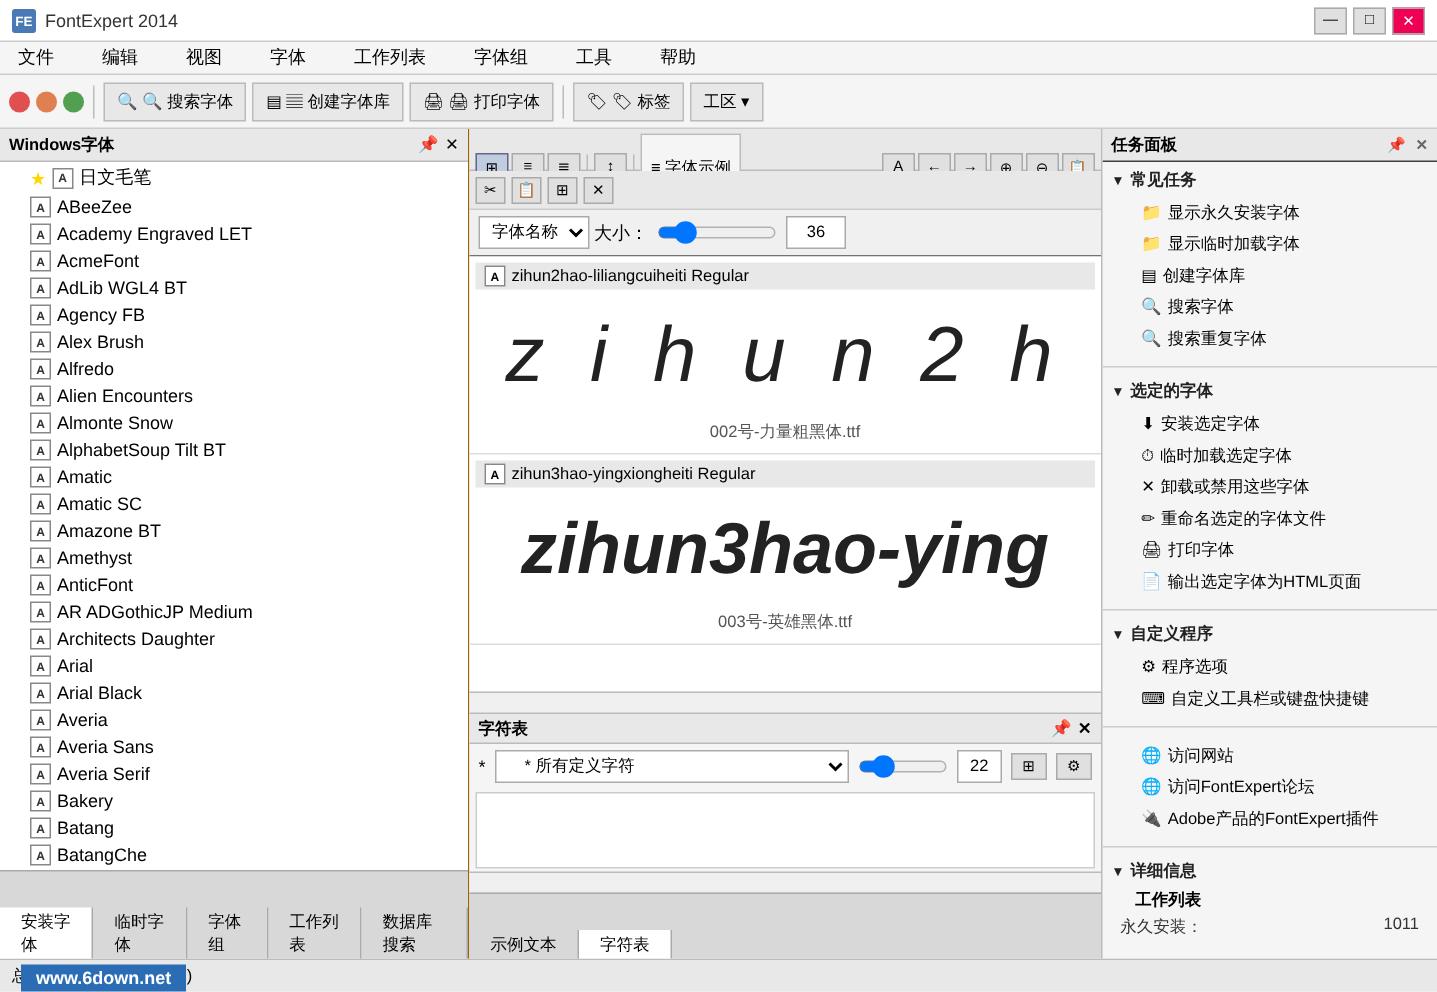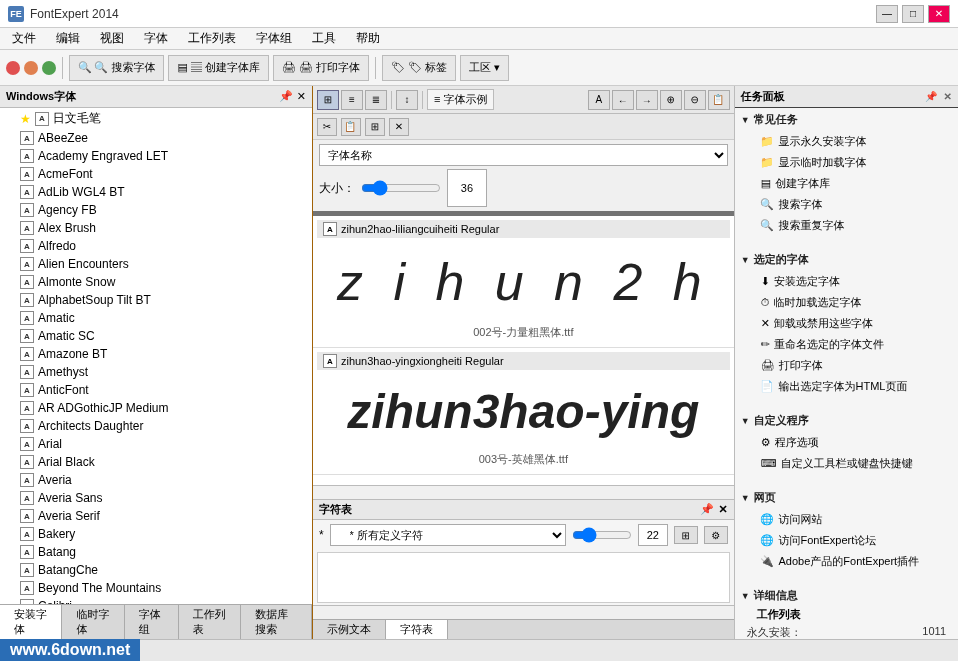--- a/index.html
+++ b/index.html
@@ -8,21 +8,21 @@
     
     .title-bar { background: #fff; display: flex; align-items: center; justify-content: space-between; padding: 4px 8px; border-bottom: 1px solid #ccc; height: 28px; }
     .title-bar-left { display: flex; align-items: center; gap: 6px; }
     .title-icon { width: 16px; height: 16px; background: #4a7ab5; border-radius: 2px; display: flex; align-items: center; justify-content: center; color: white; font-size: 9px; font-weight: bold; }
     .title-text { font-size: 12px; color: #333; }
     .title-controls { display: flex; gap: 4px; }
     .title-btn { width: 22px; height: 18px; background: #e0e0e0; border: 1px solid #aaa; cursor: pointer; font-size: 10px; display: flex; align-items: center; justify-content: center; }
     .title-btn.close { background: #e05; color: white; }
     
     
-    .menu-bar { background: #f5f5f5; display: flex; align-items: center; gap: 4px; padding: 2px 4px; border-bottom: 1px solid #ccc; height: 22px; }
+    .menu-bar { background: #f5f5f5; display: flex; align-items: center; gap: 16px; padding: 2px 4px; border-bottom: 1px solid #ccc; height: 22px; }
     .menu-item { padding: 2px 8px; cursor: pointer; font-size: 12px; }
     
     
     .toolbar { background: #f5f5f5; display: flex; align-items: center; gap: 4px; padding: 3px 6px; border-bottom: 1px solid #ccc; height: 36px; }
     .toolbar-btn { padding: 2px 8px; background: #e8e8e8; border: 1px solid #bbb; cursor: pointer; font-size: 11px; display: flex; align-items: center; gap: 3px; height: 26px; }
     .toolbar-separator { width: 1px; height: 22px; background: #bbb; margin: 0 2px; }
     
     
     .main-layout { display: flex; height: calc(661px - 28px - 22px - 36px - 22px); }
     
@@ -37,74 +37,74 @@
     .star-icon { color: gold; font-size: 12px; }
     
     
     .center-panel { flex: 1; display: flex; flex-direction: column; background: #f0f0f0; }
     
     
     .preview-toolbar { background: #e8e8e8; border-bottom: 1px solid #bbb; display: flex; align-items: center; gap: 2px; padding: 3px 4px; height: 28px; flex-wrap: wrap; }
     .preview-toolbar-btn { width: 22px; height: 20px; background: #e0e0e0; border: 1px solid #aaa; cursor: pointer; font-size: 10px; display: flex; align-items: center; justify-content: center; }
     .preview-toolbar-btn.active { background: #c0cce0; border: 1px solid #668; }
     .preview-toolbar-separator { width: 1px; height: 18px; background: #bbb; margin: 0 2px; }
-    .preview-toolbar-label { font-size: 11px; padding: 2px 6px; background: #f5f5f5; border: 1px solid #bbb; }
+    .preview-toolbar-label { font-size: 11px; padding: 14px 6px; background: #f5f5f5; border: 1px solid #bbb; }
     
     
     .edit-toolbar { background: #e8e8e8; border-bottom: 1px solid #ccc; display: flex; align-items: center; gap: 4px; padding: 2px 4px; height: 26px; }
     .edit-btn { width: 20px; height: 18px; background: #e0e0e0; border: 1px solid #aaa; cursor: pointer; font-size: 10px; display: flex; align-items: center; justify-content: center; }
     .preview-item { border-bottom: 1px solid #ddd; padding: 4px; }
     .preview-item-header { background: #e8e8e8; padding: 2px 6px; font-size: 11px; display: flex; align-items: center; gap: 4px; margin-bottom: 4px; }
     .preview-item-header-icon { width: 14px; height: 14px; border: 1px solid #888; background: #fff; font-size: 8px; display: inline-flex; align-items: center; justify-content: center; font-weight: bold; }
     .preview-text { font-size: 48px; padding: 10px 20px; color: #222; overflow: hidden; white-space: nowrap; }
     .preview-text.font1 { font-style: italic; font-weight: 300; }
     .preview-text.font2 { font-weight: 900; font-style: italic; }
     .preview-caption { font-size: 11px; color: #555; text-align: center; padding: 3px; }
     .font-name-select { flex: 1; height: 22px; border: 1px solid #aaa; font-size: 11px; padding: 0 4px; background: white; }
     .font-size-slider { width: 80px; }
-    .font-size-input { width: 40px; height: 38px; border: 1px solid #aaa; text-align: center; font-size: 11px; }
+    .font-size-input { width: 40px; height: 22px; border: 1px solid #aaa; text-align: center; font-size: 11px; }
     .char-select { height: 22px; border: 1px solid #aaa; font-size: 11px; padding: 0 15px; background: white; flex: 1; }
     .char-size-slider { width: 60px; }
     .char-size-input { width: 30px; height: 22px; border: 1px solid #aaa; text-align: center; font-size: 11px; }
     
     
     .right-panel { width: 240px; border-left: 1px solid #bbb; background: #f5f5f5; display: flex; flex-direction: column; overflow-y: auto; }
     .right-panel-header { background: #e8e8e8; border-bottom: 1px solid #404040; padding: 3px 6px; display: flex; justify-content: space-between; align-items: center; height: 22px; font-size: 11px; font-weight: bold; }
     .right-section { padding: 4px 6px; }
     .right-section-title { font-size: 11px; font-weight: bold; color: #222; margin-bottom: 4px; display: flex; align-items: center; gap: 4px; cursor: pointer; }
     .right-section-title::before { content: '▼'; font-size: 9px; }
     .right-section-item { padding: 3px 4px 3px 20px; font-size: 11px; cursor: pointer; display: flex; align-items: center; gap: 4px; }
     .right-divider { height: 1px; background: #ccc; margin: 4px 0; }
     .right-info-row { display: flex; justify-content: space-between; padding: 1px 6px; font-size: 11px; }
     .right-info-label { color: #333; }
     .right-info-value { color: #333; }
     
     
     .status-bar { background: #e8e8e8; border-top: 1px solid #bbb; height: 22px; display: flex; align-items: center; justify-content: space-between; padding: 0 8px; font-size: 11px; }
 
     
-    .watermark { position: fixed; bottom: 0; left: 0; background: #2a6db5; color: white; font-size: 16px; font-weight: bold; padding: 2px 10px; z-index: 1000; }
+    .watermark { position: fixed; bottom: 0; left: 14px; background: #2a6db5; color: white; font-size: 12px; font-weight: bold; padding: 2px 10px; z-index: 1000; }
     
     .preview-scroll-area { flex: 1; overflow-y: auto; background: white; }
     
     .h-scrollbar { height: 14px; background: #f0f0f0; border-top: 1px solid #bbb; }
     
     .char-table-area { height: 120px; background: #f5f5f5; border-top: 1px solid #bbb; display: flex; flex-direction: column; }
     .char-panel-inner-header { background: #e8e8e8; display: flex; justify-content: space-between; align-items: center; padding: 2px 6px; font-size: 11px; font-weight: bold; border-bottom: 1px solid #bbb; }
     .char-panel-controls-row { display: flex; align-items: center; gap: 6px; padding: 4px 6px; }
     .char-grid { flex: 1; background: white; border: 1px solid #ccc; margin: 2px 4px; display: flex; align-items: center; justify-content: center; font-size: 11px; color: #888; }
 
     .right-panel-pin { font-size: 10px; color: #666; cursor: pointer; }
     .font-list-inner { flex: 1; overflow-y: auto; overflow-x: hidden; }
     
     .tab-row { display: flex; background: #d8d8d8; border-top: 1px solid #aaa; }
-    .tab-item { padding: 2px 14px; font-size: 11px; cursor: pointer; border-right: 1px solid #aaa; background: #d8d8d8; }
+    .tab-item { padding: 2px 14px; font-size: 11px; cursor: pointer; border-right: 1px solid #aaa; background: #d8d8d8; margin-top: 24px; }
     .tab-item.active { background: white; }
     
-    .preview-controls { padding: 4px 6px; background: #f0f0f0; border-bottom: 5px solid #737373; display: flex; flex-direction: column; gap: 3px; }
+    .preview-controls { padding: 4px 6px; background: #f0f0f0; border-bottom: 1px solid #737373; display: flex; flex-direction: row; gap: 3px; }
     .preview-controls-row1, .preview-controls-row2 { display: flex; align-items: center; gap: 6px; }
     
     select { cursor: pointer; }
   </style>
 </head>
 <body>
 
 <div class="title-bar">
   <div class="title-bar-left">
     <div class="title-icon">FE</div>
@@ -444,21 +444,20 @@
       </div>
       <div class="right-section-item">
         <span>⌨</span>
         <span>自定义工具栏或键盘快捷键</span>
       </div>
     </div>
 
     <div class="right-divider"></div>
 
     <div class="right-section">
-      <div class="right-section-title">网页</div>
       <div class="right-section-item">
         <span>🌐</span>
         <span>访问网站</span>
       </div>
       <div class="right-section-item">
         <span>🌐</span>
         <span>访问FontExpert论坛</span>
       </div>
       <div class="right-section-item">
         <span>🔌</span>

